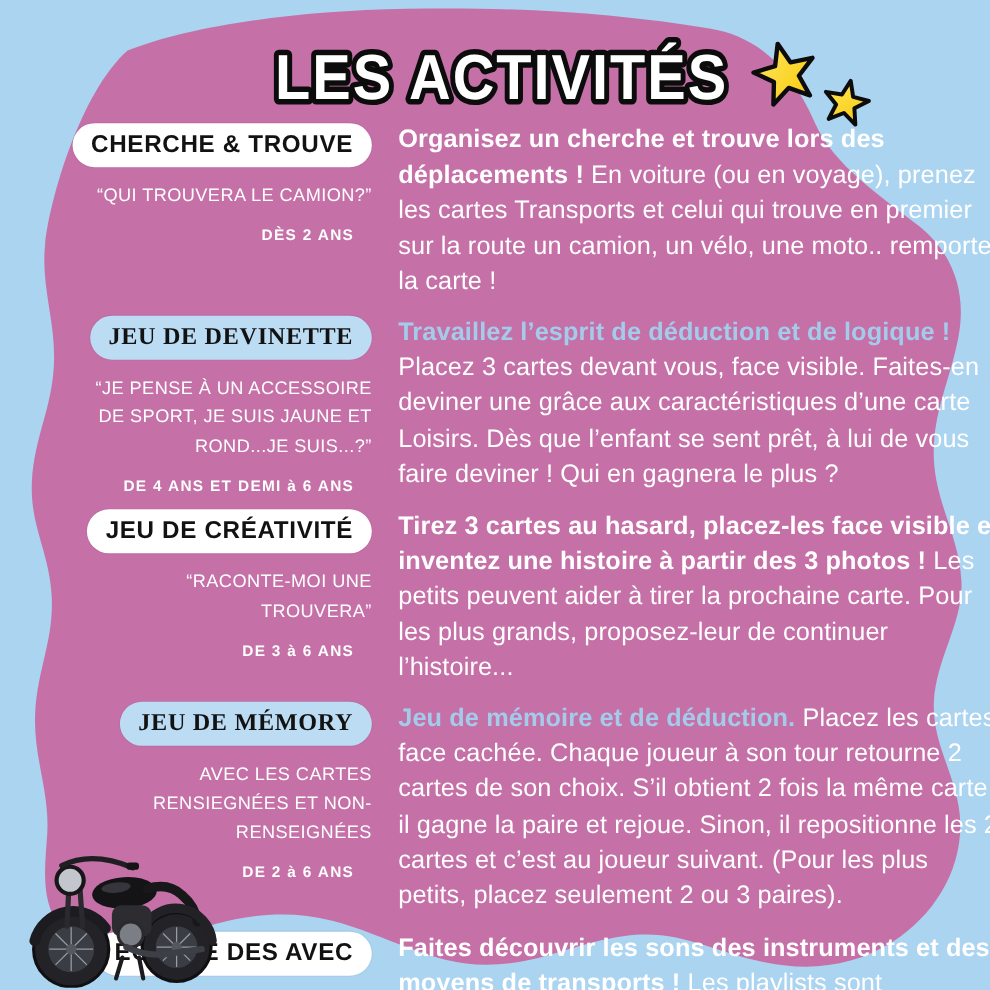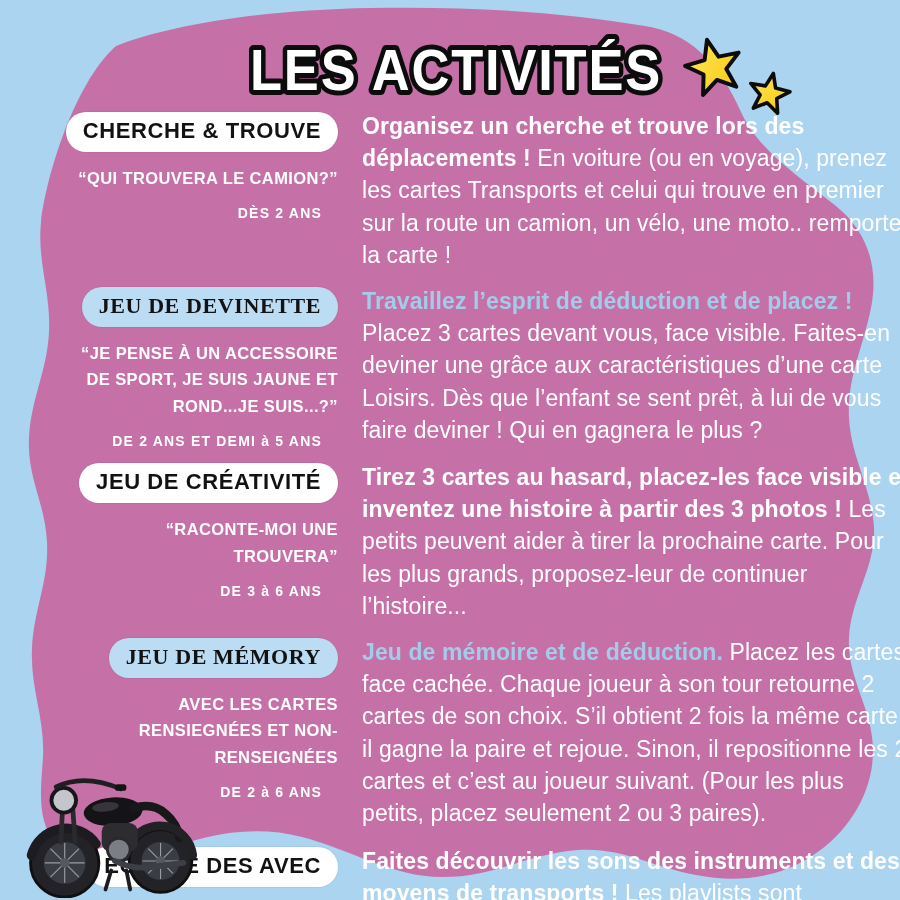--- a/index.html
+++ b/index.html
@@ -60,21 +60,21 @@
     letter-spacing: 0.6px;
     white-space: nowrap;
     box-shadow: 0 0 0 1px rgba(0,0,0,0.04);
   }
   .pill-white { background: #ffffff; }
   .pill-blue  { background: #bcdcf4; font-family: Liberation Serif, serif; }
 
   .quote {
     margin-top: 13px;
     color: #ffffff;
-    font-weight: bold;
+    font-weight: normal;
     font-size: 16.5px;
     line-height: 1.6;
     letter-spacing: 0.4px;
     max-width: 268px;
   }
   .age {
     margin-top: 14px;
     margin-right: 16px;
     color: #ffffff;
     font-weight: bold;
@@ -165,25 +165,25 @@
         </p>
       </div>
     </section>
 
     <section class="row row-2">
       <div class="left">
         <div class="pill pill-blue">
           <span>JEU DE DEVINETTE</span>
         </div>
         <div class="quote">“JE PENSE À UN ACCESSOIRE DE SPORT, JE SUIS JAUNE ET ROND...JE SUIS...?”</div>
-        <div class="age">DE 2 ANS ET DEMI à 5 ANS</div>
-      </div>
-      <div class="right">
-        <p class="para">
-          <span class="lead lead-blue">Travaillez l’esprit de déduction et de placez !</span>
+        <div class="age">DE 4 ANS ET DEMI à 6 ANS</div>
+      </div>
+      <div class="right">
+        <p class="para">
+          <span class="lead lead-blue">Travaillez l’esprit de déduction et de logique !</span>
           <span>Placez 3 cartes devant vous, face visible. Faites-en deviner une grâce aux caractéristiques d’une carte Loisirs. Dès que l’enfant se sent prêt, à lui de vous faire deviner ! Qui en gagnera le plus ?</span>
         </p>
       </div>
     </section>
 
     <section class="row row-3">
       <div class="left">
         <div class="pill pill-white">
           <span>JEU DE CRÉATIVITÉ</span>
         </div>

